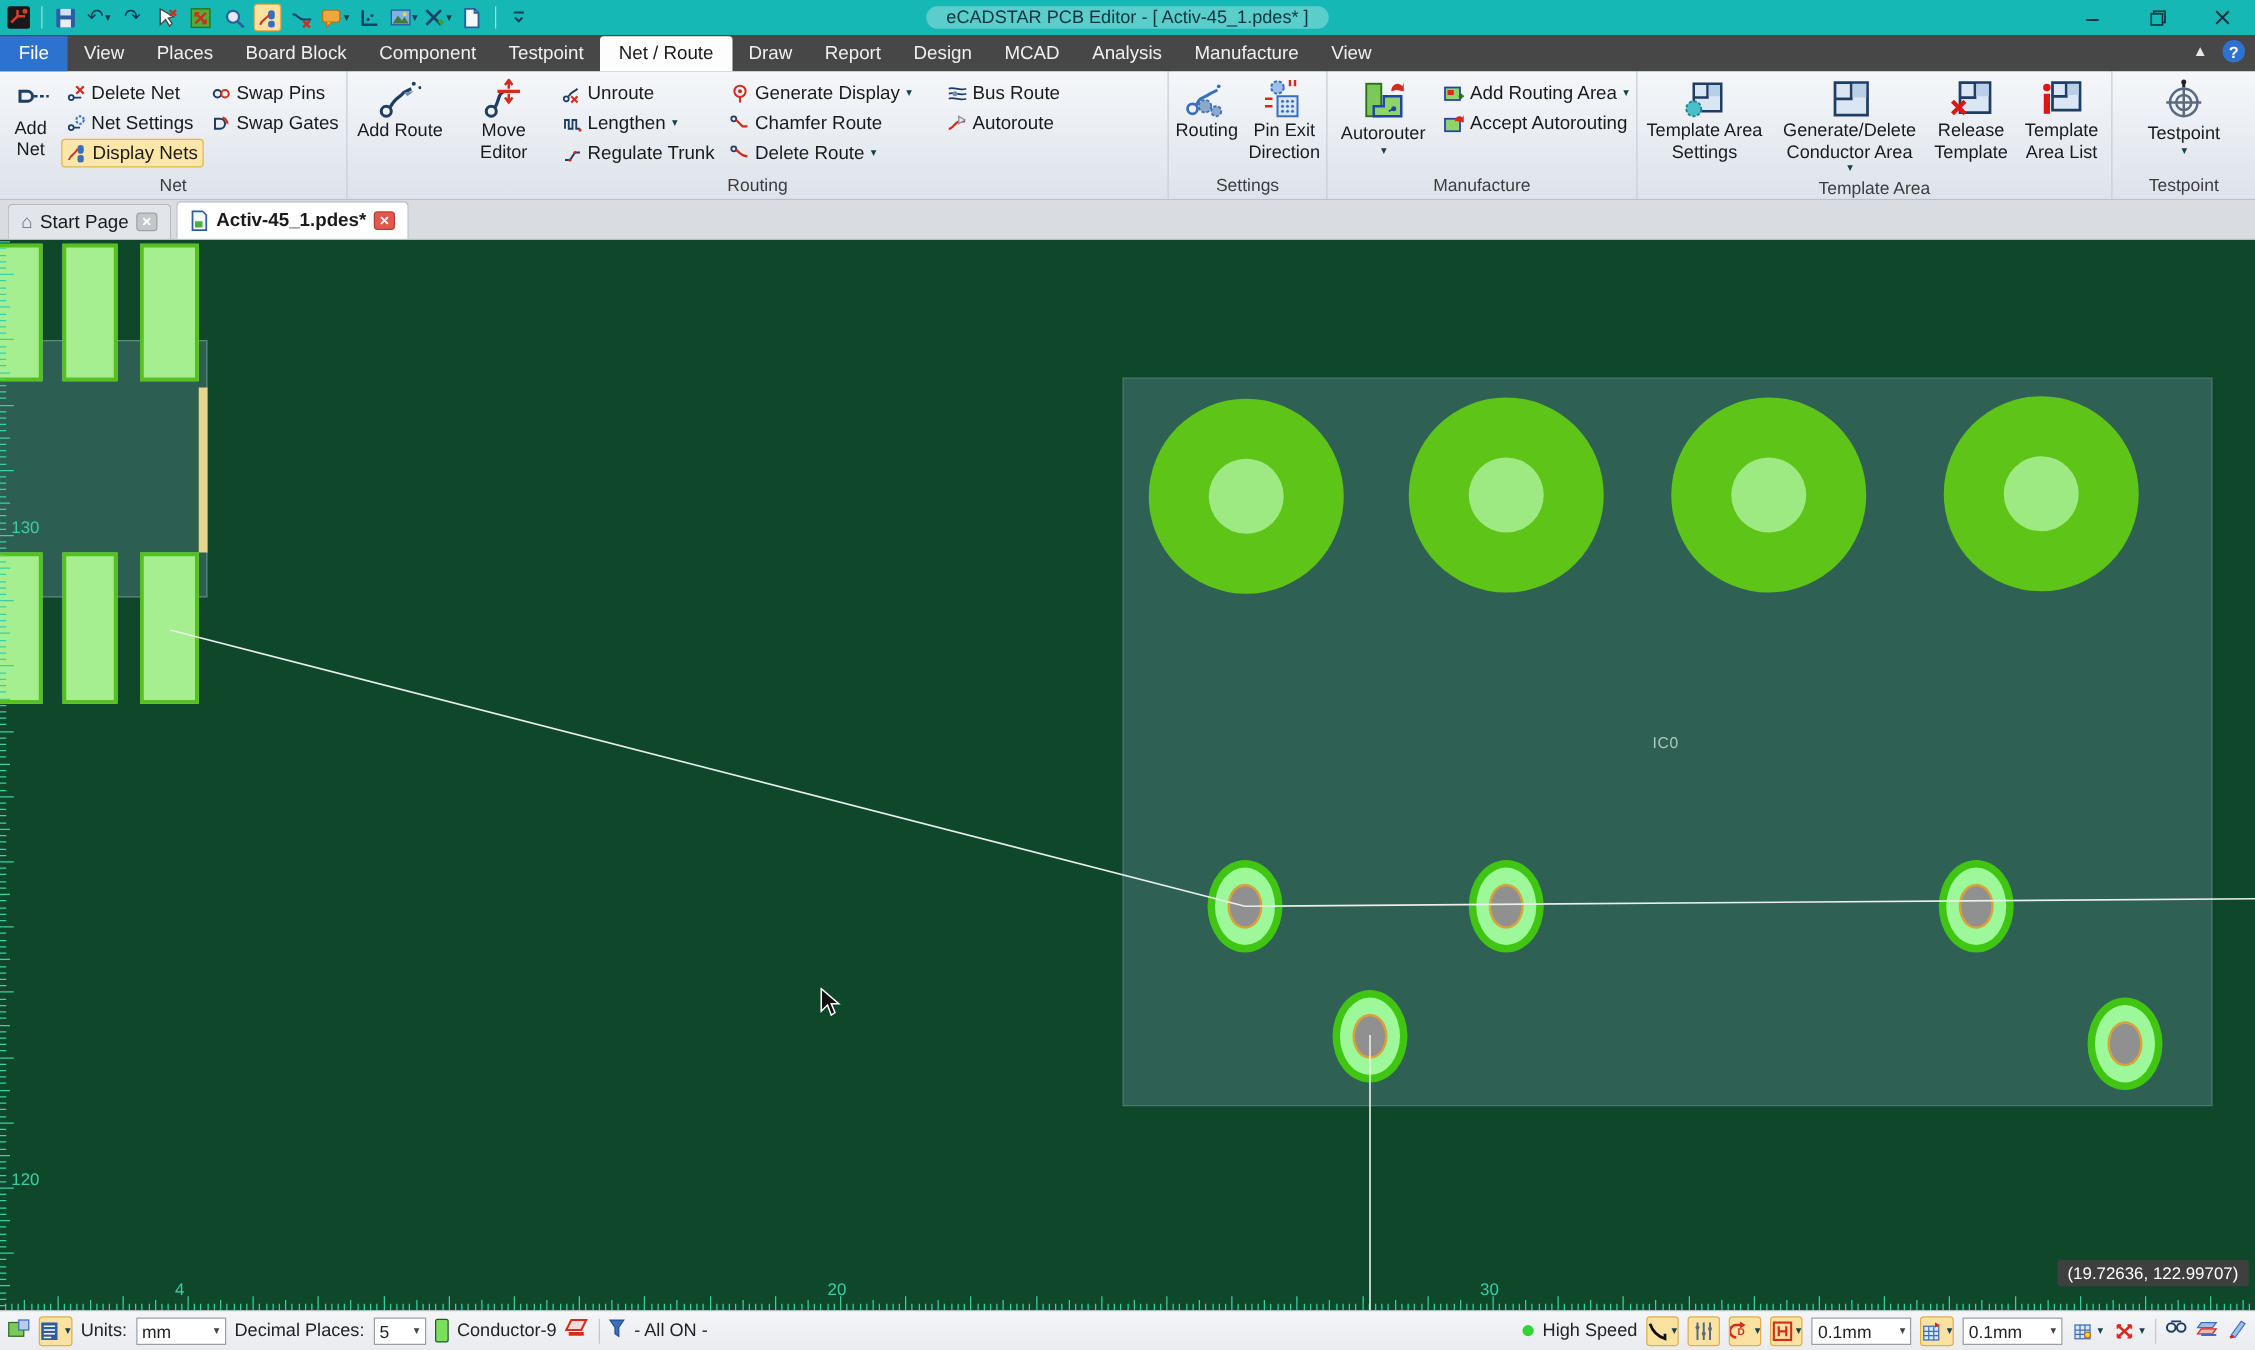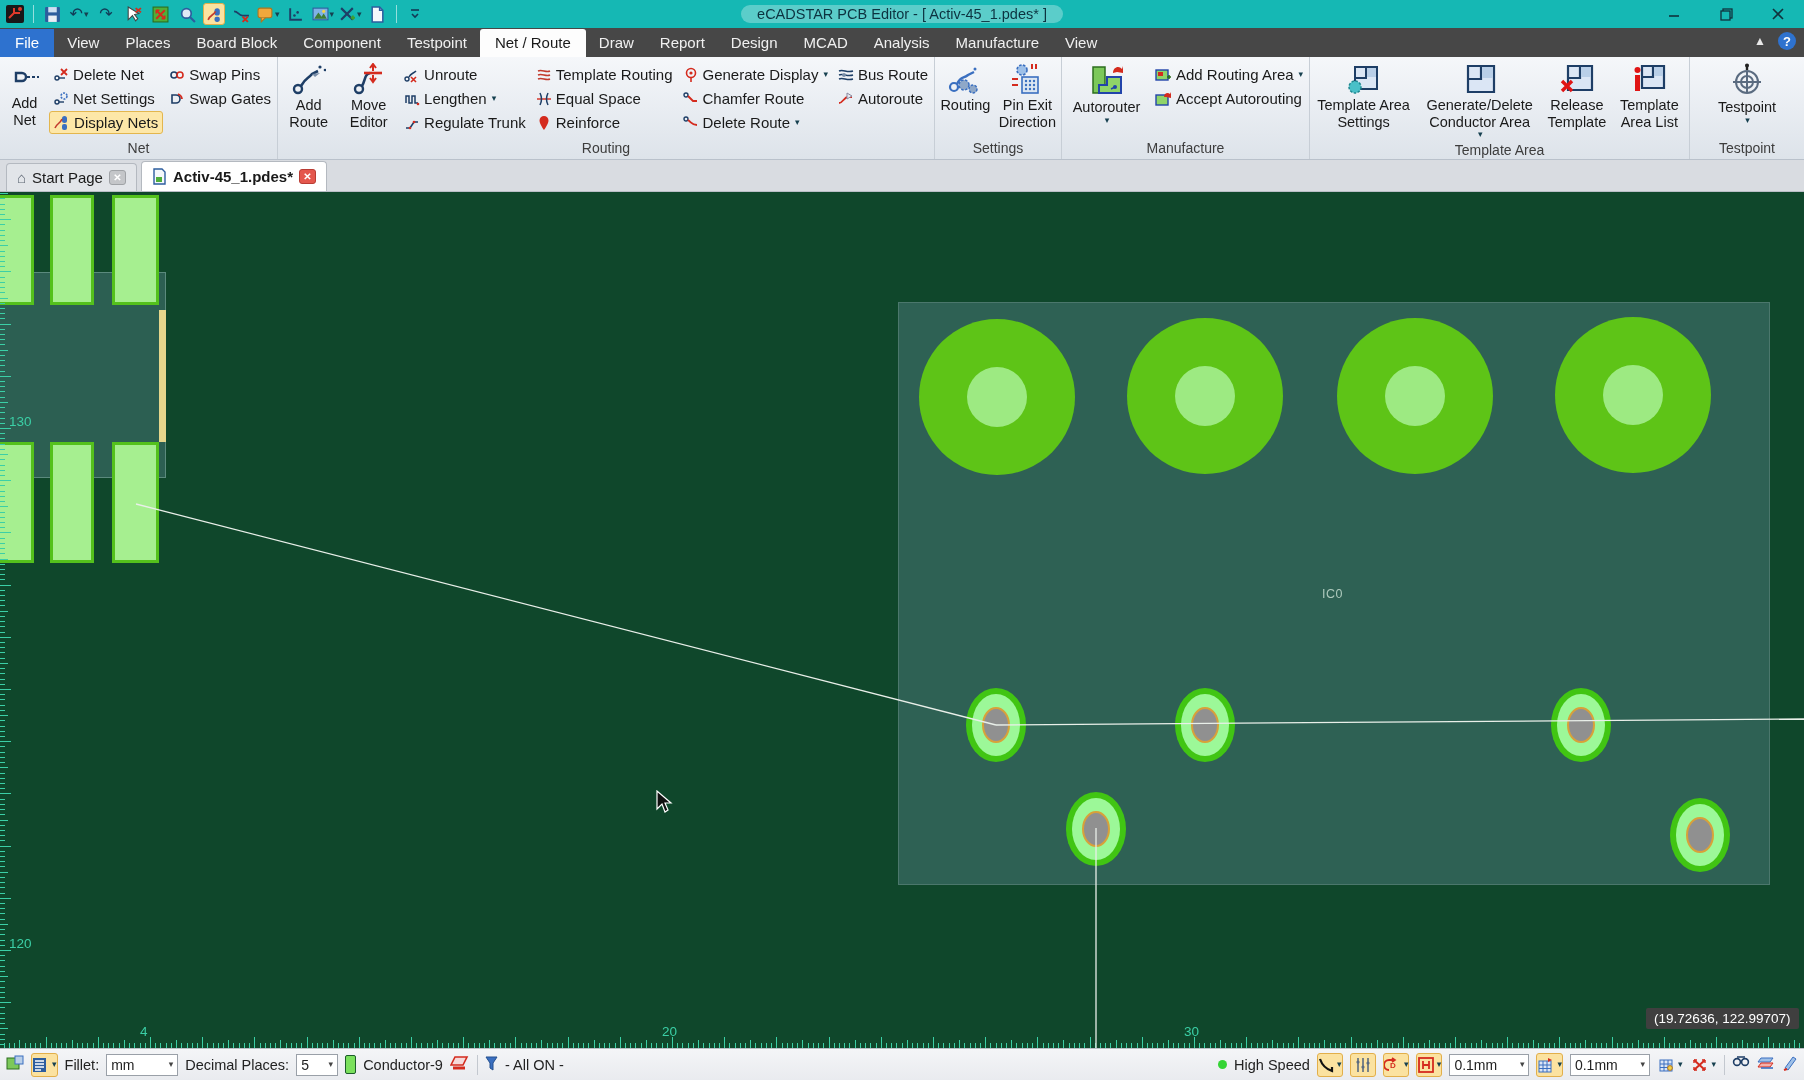--- a/index.html
+++ b/index.html
@@ -341,41 +341,20 @@
           <span class="sl">Lengthen</span>
           <span class="car">▾</span>
         </div>
         <div class="sbtn">
           <svg class="ic" width="16" height="16" viewBox="0 0 16 16">
               <path d="M2 13 L6 13 L10 7 L14 7" fill="none" stroke="#1e3e66" stroke-width="1.6"></path>
               <circle cx="6" cy="13" r="1.3" fill="#d42b1e"></circle>
               <circle cx="10" cy="7" r="1.3" fill="#d42b1e"></circle>
             </svg>
           <span class="sl">Regulate Trunk</span>
-        </div>
-      </div>
-      <div class="scol" style="width:160px">
-        <div class="sbtn">
-          <svg class="ic" width="16" height="16" viewBox="0 0 16 16">
-              <path d="M2 4 C6 2,10 6,14 4 M2 8 C6 6,10 10,14 8 M2 12 C6 10,10 14,14 12" fill="none" stroke="#c23b2e" stroke-width="1.4"></path>
-            </svg>
-          <span class="sl">Template Routing</span>
-        </div>
-        <div class="sbtn">
-          <svg class="ic" width="16" height="16" viewBox="0 0 16 16">
-              <path d="M1 8 L15 8" stroke="#d42b1e" stroke-width="1.4"></path>
-              <path d="M4 2 C6 6,6 10,4 14 M12 2 C10 6,10 10,12 14" fill="none" stroke="#1e3e66" stroke-width="1.5"></path>
-            </svg>
-          <span class="sl">Equal Space</span>
-        </div>
-        <div class="sbtn">
-          <svg class="ic" width="16" height="16" viewBox="0 0 16 16">
-              <path d="M8 1 a4.5 4.5 0 0 1 4.5 4.5 C12.5 9,8 15,8 15 C8 15,3.5 9,3.5 5.5 A4.5 4.5 0 0 1 8 1" fill="#d42b1e"></path>
-            </svg>
-          <span class="sl">Reinforce</span>
         </div>
       </div>
       <div class="scol" style="width:172px">
         <div class="sbtn">
           <svg class="ic" width="16" height="16" viewBox="0 0 16 16">
               <circle cx="8" cy="6" r="4.5" fill="none" stroke="#d42b1e" stroke-width="1.6"></circle>
               <circle cx="8" cy="6" r="1.6" fill="#d42b1e"></circle>
               <path d="M8 10 L8 15" stroke="#d42b1e" stroke-width="1.6"></path>
             </svg>
           <span class="sl">Generate Display</span>
@@ -1152,21 +1131,21 @@
         <rect x="9" y="1" width="8" height="8" fill="#b9cfe8" stroke="#3a6fc0"></rect>
       </svg>
   </span>
   <span class="tbtn hl">
     <svg width="17" height="16" viewBox="0 0 17 16">
         <rect x="1" y="1" width="13" height="14" fill="#2d5d9e"></rect>
         <path d="M3 4 h9 M3 7 h9 M3 10 h9 M3 13 h6" stroke="#fff" stroke-width="1.3"></path>
       </svg>
     <span class="car">▾</span>
   </span>
-  <span class="stext">Fillet:</span>
+  <span class="stext">Units:</span>
   <span class="scombo" style="width:72px">
     <span class="val">mm</span>
     <span class="car">▾</span>
   </span>
   <span class="stext">Decimal Places:</span>
   <span class="scombo" style="width:42px">
     <span class="val">5</span>
     <span class="car">▾</span>
   </span>
   <span class="swatch"></span>

